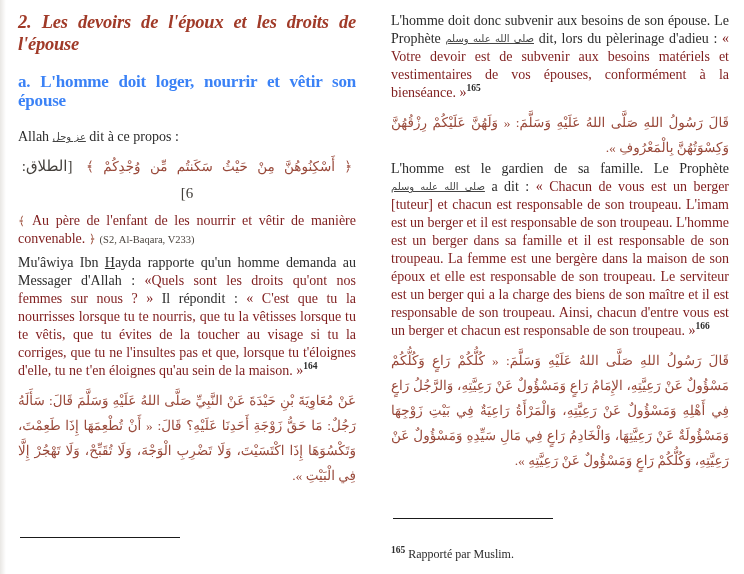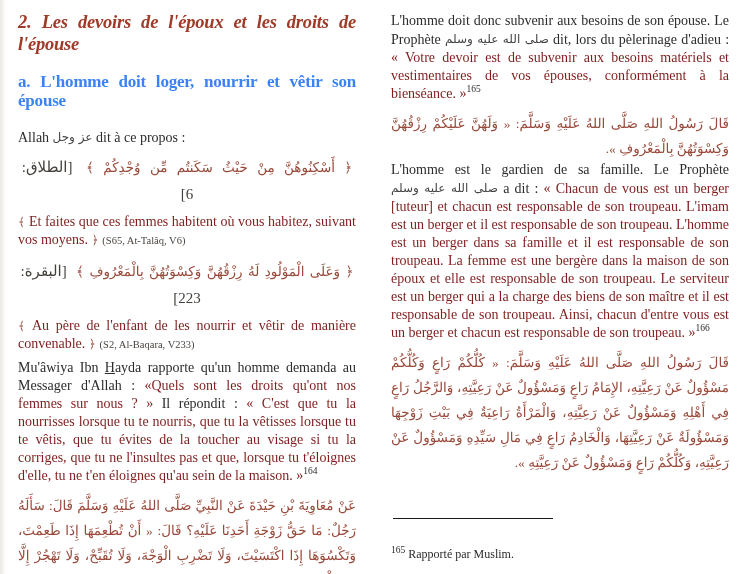--- a/index.html
+++ b/index.html
@@ -45,50 +45,48 @@
   .verse.v2 .seg-ayah{word-spacing:2px;}
   .arblock{
     font-size:13.5px;line-height:25px;text-align:justify;margin:3px 0 0 0;
   }
 
   
   .seg-n{color:#2b2b2b;}
   .seg-q{color:#7f1d1d;}
   .seg-ul{text-decoration:underline;}
   .seg-hon{
-    font-family:"DejaVu Sans", sans-serif;font-size:12px;letter-spacing:-0.6px;
-    color:#444;vertical-align:1px;white-space:nowrap;
+    font-family:"DejaVu Sans", sans-serif;font-size:10px;letter-spacing:-0.6px;
+    color:#444;vertical-align:1px;white-space:nowrap;text-decoration:underline;
   }
   .seg-orn{color:#9C4E3A;font-family:"DejaVu Sans", sans-serif;font-size:12px;}
   .seg-ref{font-size:10.5px;color:#4a443f;letter-spacing:0;}
   .seg-ref-ar{font-size:15px;color:#44403c;word-spacing:0;margin-right:4px;}
-  sup.seg-sup{font-size:9.5px;color:#2b2b2b;line-height:0;vertical-align:super;}
+  sup.seg-sup{font-size:9.5px;color:#2b2b2b;line-height:0;vertical-align:super;font-weight:bold;}
 
   
   .footnotes{margin-top:auto;padding-top:4px;}
   .fn-rule{width:160px;border:none;border-top:1.6px solid #1a1a1a;margin:0 0 26px 2px;}
   p.fn{font-size:12px;line-height:19px;margin:0;color:#2b2b2b;text-align:left;}
 </style>
 </head>
 <body>
 
 <div class="spread">
 
   <div class="page left">
     <h1 class="section">2. Les devoirs de l'époux et les droits de l'épouse</h1>
 
     <h2 class="sub">a. L'homme doit loger, nourrir et vêtir son épouse</h2>
 
     <p class="body intro"><span class="seg-n">Allah </span><span class="seg-hon">عز وجل</span><span class="seg-n"> dit à ce propos :</span></p>
 
     <div class="ar verse v1"><span class="seg-ayah">﴿ أَسْكِنُوهُنَّ مِنْ حَيْثُ سَكَنتُم مِّن وُجْدِكُمْ ﴾ </span><span class="seg-ref-ar">[الطلاق: 6]</span></div>
 
-    <p class="body"><span class="seg-orn">﴾ </span><span class="seg-q">Et faites que ces femmes habitent où vous habitez, suivant vos moyens. </span><span class="seg-orn">﴿ </span><span class="seg-ref">(S65, At-Talâq, V6)</span></p>
 
-    <div class="ar verse v2"><span class="seg-ayah">﴿ وَعَلَى الْمَوْلُودِ لَهُ رِزْقُهُنَّ وَكِسْوَتُهُنَّ بِالْمَعْرُوفِ ﴾ </span><span class="seg-ref-ar">[البقرة: 223]</span></div>
 
     <p class="body"><span class="seg-orn">﴾ </span><span class="seg-q">Au père de l'enfant de les nourrir et vêtir de manière convenable. </span><span class="seg-orn">﴿ </span><span class="seg-ref">(S2, Al-Baqara, V233)</span></p>
 
     <p class="body"><span class="seg-n">Mu'âwiya Ibn </span><span class="seg-ul">H</span><span class="seg-n">ayda rapporte qu'un homme demanda au Messager d'Allah : </span><span class="seg-q">«Quels sont les droits qu'ont nos femmes sur nous ? » </span><span class="seg-n">Il répondit : </span><span class="seg-q">« C'est que tu la nourrisses lorsque tu te nourris, que tu la vêtisses lorsque tu te vêtis, que tu évites de la toucher au visage si tu la corriges, que tu ne l'insultes pas et que, lorsque tu t'éloignes d'elle, tu ne t'en éloignes qu'au sein de la maison. »</span><sup class="seg-sup">164</sup></p>
 
     <div class="ar arblock">عَنْ مُعَاوِيَةَ بْنِ حَيْدَةَ عَنْ النَّبِيِّ صَلَّى اللهُ عَلَيْهِ وَسَلَّمَ قَالَ: سَأَلَهُ رَجُلٌ: مَا حَقُّ زَوْجَةِ أَحَدِنَا عَلَيْهِ؟ قَالَ: « أَنْ تُطْعِمَهَا إِذَا طَعِمْتَ، وَتَكْسُوَهَا إِذَا اكْتَسَيْتَ، وَلَا تَضْرِبِ الْوَجْهَ، وَلَا تُقَبِّحْ، وَلَا تَهْجُرْ إِلَّا فِي الْبَيْتِ ».</div>
 
     <div class="footnotes">
       <hr class="fn-rule">
 

